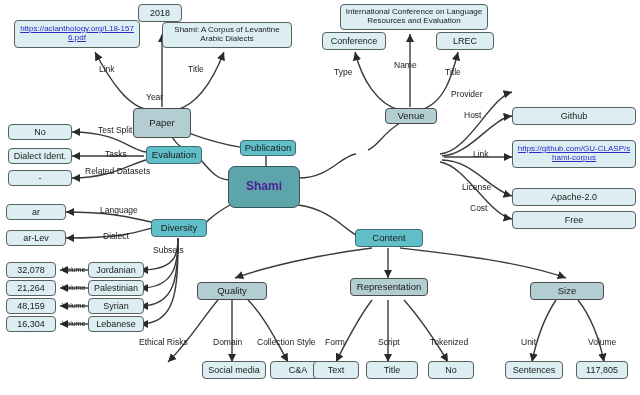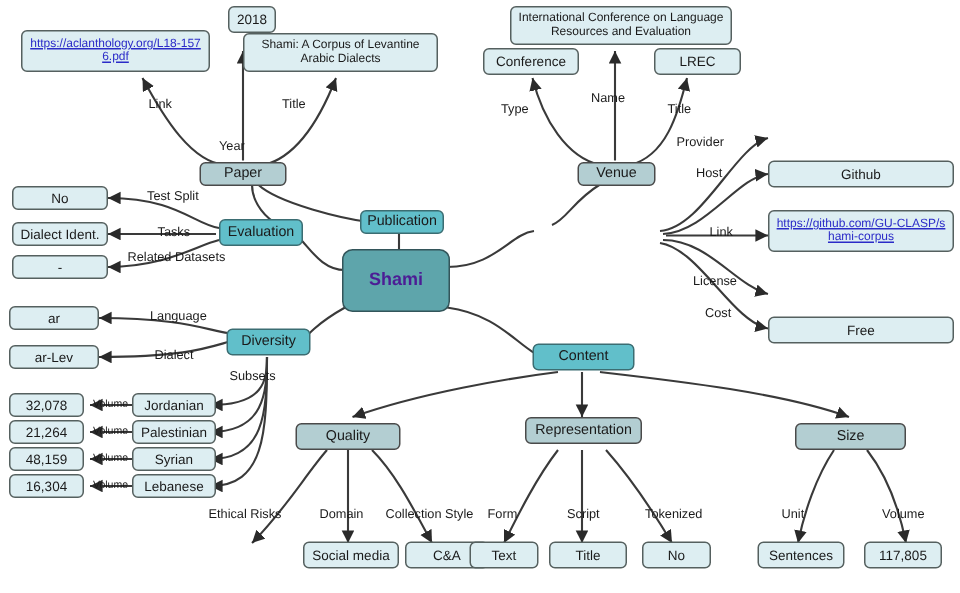--- a/index.html
+++ b/index.html
@@ -112,37 +112,37 @@
       <path d="M230,205 C214,214 200,226 204,228"></path>
       <path d="M230,180 C212,180 204,160 196,156"></path>
 
       <path d="M172,123 C186,136 230,146 246,148"></path>
       <path d="M168,123 C168,136 178,146 186,150"></path>
 
       <path d="M400,123 C382,134 378,146 368,150"></path>
     </g>
   </svg>
 
-  <div class="node leaf" style="left:152px;top:4px;width:32px;height:18px;">
+  <div class="node leaf" style="left:138px;top:4px;width:44px;height:18px;">
     <span>2018</span>
   </div>
 
   <div class="node leaf" style="left:14px;top:20px;width:126px;height:28px;">
     <span class="link-text">https://aclanthology.org/L18-1576.pdf</span>
   </div>
 
   <div class="node leaf small" style="left:162px;top:22px;width:130px;height:26px;">
     <span>Shami: A Corpus of Levantine Arabic Dialects</span>
   </div>
 
   <div class="elabel" style="left:99px;top:64px;"><span>Link</span></div>
   <div class="elabel" style="left:146px;top:60px;margin-top:32px;"><span>Year</span></div>
   <div class="elabel" style="left:188px;top:64px;"><span>Title</span></div>
 
-  <div class="node mid" style="left:133px;top:108px;width:58px;height:16px;">
+  <div class="node mid" style="left:133px;top:108px;width:58px;height:30px;">
     <span>Paper</span>
   </div>
 
   <div class="node leaf small" style="left:340px;top:4px;width:148px;height:26px;">
     <span>International Conference on Language Resources and Evaluation</span>
   </div>
 
   <div class="node leaf" style="left:322px;top:32px;width:64px;height:18px;">
     <span>Conference</span>
   </div>
@@ -157,20 +157,23 @@
 
   <div class="node mid" style="left:385px;top:108px;width:52px;height:16px;">
     <span>Venue</span>
   </div>
 
   <div class="node leaf" style="left:512px;top:107px;width:124px;height:18px;">
     <span>Github</span>
   </div>
   <div class="node leaf" style="left:512px;top:140px;width:124px;height:28px;">
     <span class="link-text">https://github.com/GU-CLASP/shami-corpus</span>
+  </div>
+  <div class="node leaf" style="left:512px;top:188px;width:124px;height:18px;">
+    <span>Apache-2.0</span>
   </div>
   <div class="node leaf" style="left:512px;top:211px;width:124px;height:18px;">
     <span>Free</span>
   </div>
 
   <div class="elabel" style="left:451px;top:89px;"><span>Provider</span></div>
   <div class="elabel" style="left:464px;top:110px;"><span>Host</span></div>
   <div class="elabel" style="left:473px;top:149px;"><span>Link</span></div>
   <div class="elabel" style="left:462px;top:182px;"><span>License</span></div>
   <div class="elabel" style="left:470px;top:203px;"><span>Cost</span></div>

